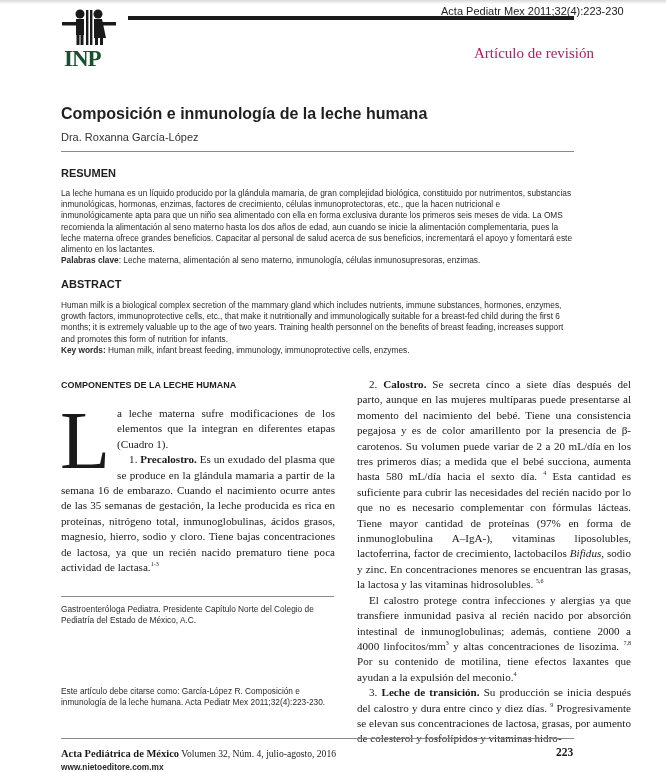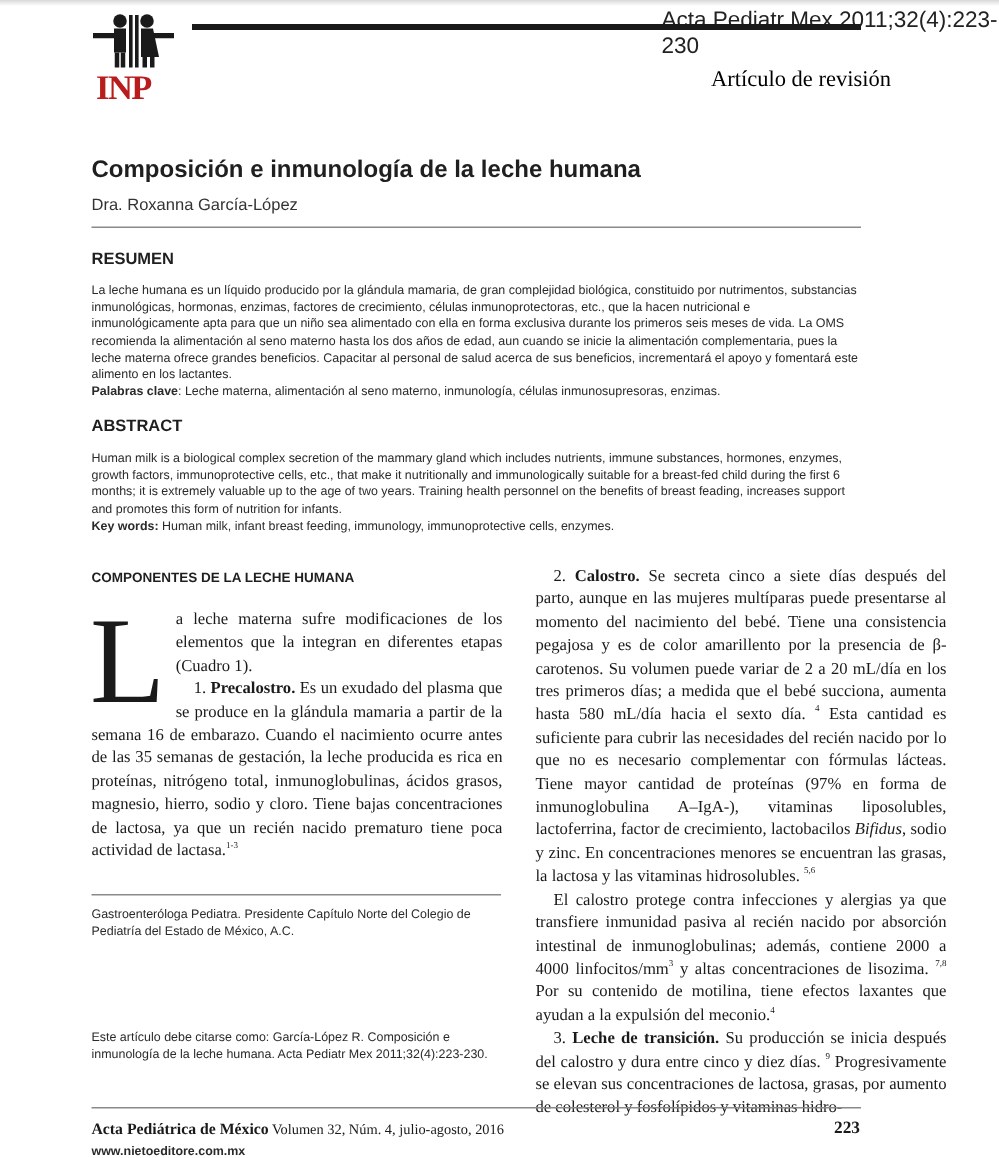--- a/index.html
+++ b/index.html
@@ -4,26 +4,26 @@
 <style>
   * { box-sizing: border-box; margin: 0; padding: 0; }
   html, body { width: 666px; height: 772px; background: #ffffff; overflow: hidden; }
   body { position: relative; color: #1a1a1a; }
   .top-shadow { position: absolute; left: 0; top: 0; width: 666px; height: 4px;
     background: linear-gradient(#d8d8d8, #ffffff); }
   .sans { font-family: "Liberation Sans", "DejaVu Sans", sans-serif; }
   .serif { font-family: "Liberation Serif", "DejaVu Serif", serif; }
 
   
-  .journal-ref { position: absolute; top: 5px; right: 191px; font-size: 15px; color: #222; transform: translateX(100%); }
+  .journal-ref { position: absolute; top: 5px; right: 191px; font-size: 11px; color: #222; transform: translateX(100%); }
   .journal-ref { right: auto; left: 441px; transform: none; }
   .header-bar { position: absolute; left: 128px; top: 16px; width: 446px; height: 4px; background: #1a1a1a; }
   .logo { position: absolute; left: 60px; top: 8px; width: 60px; height: 64px; }
-  .logo-text { position: absolute; left: 64px; top: 47px; font-size: 23px; font-weight: bold; letter-spacing: -1px; color: #b91c1c; line-height: 1; }
-  .article-type { position: absolute; left: 474px; top: 45px; font-size: 15px; color: #000000; }
+  .logo-text { position: absolute; left: 64px; top: 47px; font-size: 23px; font-weight: bold; letter-spacing: -1px; color: #14532d; line-height: 1; }
+  .article-type { position: absolute; left: 474px; top: 45px; font-size: 15px; color: #be185d; }
 
   
   .title { position: absolute; left: 61px; top: 105px; font-size: 16px; font-weight: bold; color: #1f1f1f; }
   .author { position: absolute; left: 61px; top: 131px; font-size: 11px; color: #333; }
   .rule-author { position: absolute; left: 61px; top: 151px; width: 513px; height: 1px; background: #8a8a8a; }
 
   .section-h { position: absolute; left: 61px; font-size: 11px; font-weight: bold; color: #1f1f1f; }
   .abstract-text { position: absolute; left: 61px; width: 513px; font-size: 8.3px; line-height: 11.2px; color: #2a2a2a; text-align: left; }
   .kw-label { font-weight: bold; }
 

